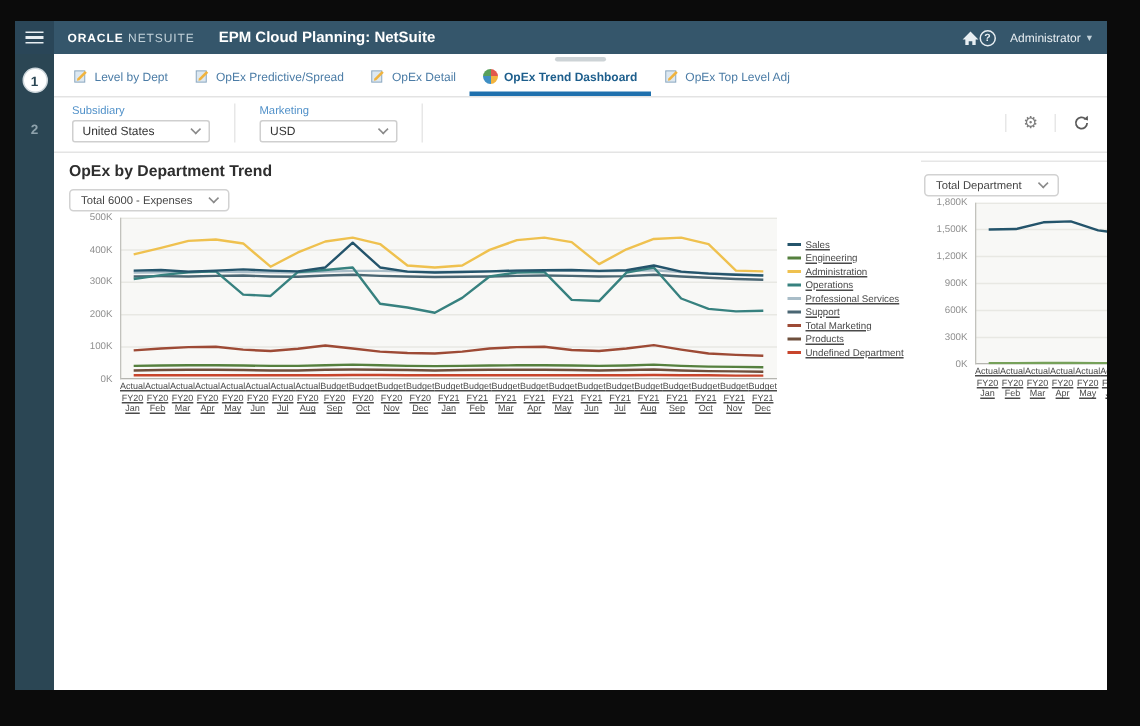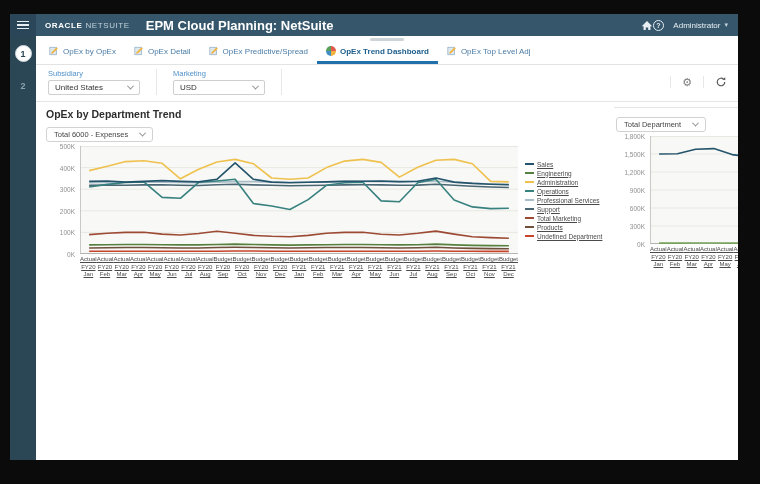--- a/index.html
+++ b/index.html
@@ -9,21 +9,21 @@
          display:flex; flex-direction:column; }
 
   
   .topbar { flex:0 0 22px; background:#35566b; display:flex; align-items:center; color:#fff; }
   .burger { width:26px; height:22px; background:#2a4658; display:flex; flex-direction:column;
             justify-content:center; align-items:center; gap:2px; cursor:pointer; }
   .burger i { display:block; width:12px; height:1.5px; background:#e8eef2; }
   .brand { margin-left:9px; font-size:8px; letter-spacing:.6px; white-space:nowrap; }
   .brand .b1 { font-weight:bold; color:#fff; }
   .brand .b2 { font-weight:normal; color:#c3d2da; margin-left:3px; }
-  .appTitle { margin-left:16px; font-size:13px; font-weight:bold; color:#fff; white-space:nowrap; }
+  .appTitle { margin-left:16px; font-size:10px; font-weight:bold; color:#fff; white-space:nowrap; }
   .top-actions { margin-left:auto; display:flex; align-items:center; padding-right:10px; }
   .iconbtn { display:flex; align-items:center; justify-content:center; cursor:pointer; }
   .helpcirc { width:11px; height:11px; border-radius:50%; border:1.2px solid #e8eef2; color:#e8eef2;
               font-size:7px; font-weight:bold; display:flex; align-items:center; justify-content:center; }
   .waffle { display:grid; grid-template-columns:4px 4px; grid-template-rows:4px 4px; gap:1.5px; }
   .waffle i { background:#e8eef2; border-radius:1px; }
   .usermenu { display:flex; align-items:center; gap:4px; font-size:8px; color:#e8eef2; cursor:pointer; }
   .usermenu .caret { font-size:7px; color:#c3d2da; }
 
   
@@ -127,39 +127,39 @@
         <div class="draghandle"></div>
 
         <div class="tabbar" id="tabbar">
             <div class="tab">
               <span class="tabicon">
                 <svg width="10" height="10" viewBox="0 0 12 12">
                   <rect x="1" y="1.5" width="8" height="9" fill="#dde8f1" stroke="#8aa7bf" stroke-width="0.8"></rect>
                   <path d="M4.6 9 L10.6 3 L9.1 1.5 L3.1 7.5 L2.7 9.4 Z" fill="#f0b33e"></path>
                 </svg>
               </span>
-              <span>OpEx by OpEx</span>
+              <span>Level by Dept</span>
+            </div>
+            <div class="tab">
+              <span class="tabicon">
+                <svg width="10" height="10" viewBox="0 0 12 12">
+                  <rect x="1" y="1.5" width="8" height="9" fill="#dde8f1" stroke="#8aa7bf" stroke-width="0.8"></rect>
+                  <path d="M4.6 9 L10.6 3 L9.1 1.5 L3.1 7.5 L2.7 9.4 Z" fill="#f0b33e"></path>
+                </svg>
+              </span>
+              <span>OpEx Predictive/Spread</span>
             </div>
             <div class="tab">
               <span class="tabicon">
                 <svg width="10" height="10" viewBox="0 0 12 12">
                   <rect x="1" y="1.5" width="8" height="9" fill="#dde8f1" stroke="#8aa7bf" stroke-width="0.8"></rect>
                   <path d="M4.6 9 L10.6 3 L9.1 1.5 L3.1 7.5 L2.7 9.4 Z" fill="#f0b33e"></path>
                 </svg>
               </span>
               <span>OpEx Detail</span>
-            </div>
-            <div class="tab">
-              <span class="tabicon">
-                <svg width="10" height="10" viewBox="0 0 12 12">
-                  <rect x="1" y="1.5" width="8" height="9" fill="#dde8f1" stroke="#8aa7bf" stroke-width="0.8"></rect>
-                  <path d="M4.6 9 L10.6 3 L9.1 1.5 L3.1 7.5 L2.7 9.4 Z" fill="#f0b33e"></path>
-                </svg>
-              </span>
-              <span>OpEx Predictive/Spread</span>
             </div>
             <div class="tab active">
               <span class="tabicon pieicon"></span>
               <span>OpEx Trend Dashboard</span>
             </div>
             <div class="tab">
               <span class="tabicon">
                 <svg width="10" height="10" viewBox="0 0 12 12">
                   <rect x="1" y="1.5" width="8" height="9" fill="#dde8f1" stroke="#8aa7bf" stroke-width="0.8"></rect>
                   <path d="M4.6 9 L10.6 3 L9.1 1.5 L3.1 7.5 L2.7 9.4 Z" fill="#f0b33e"></path>

